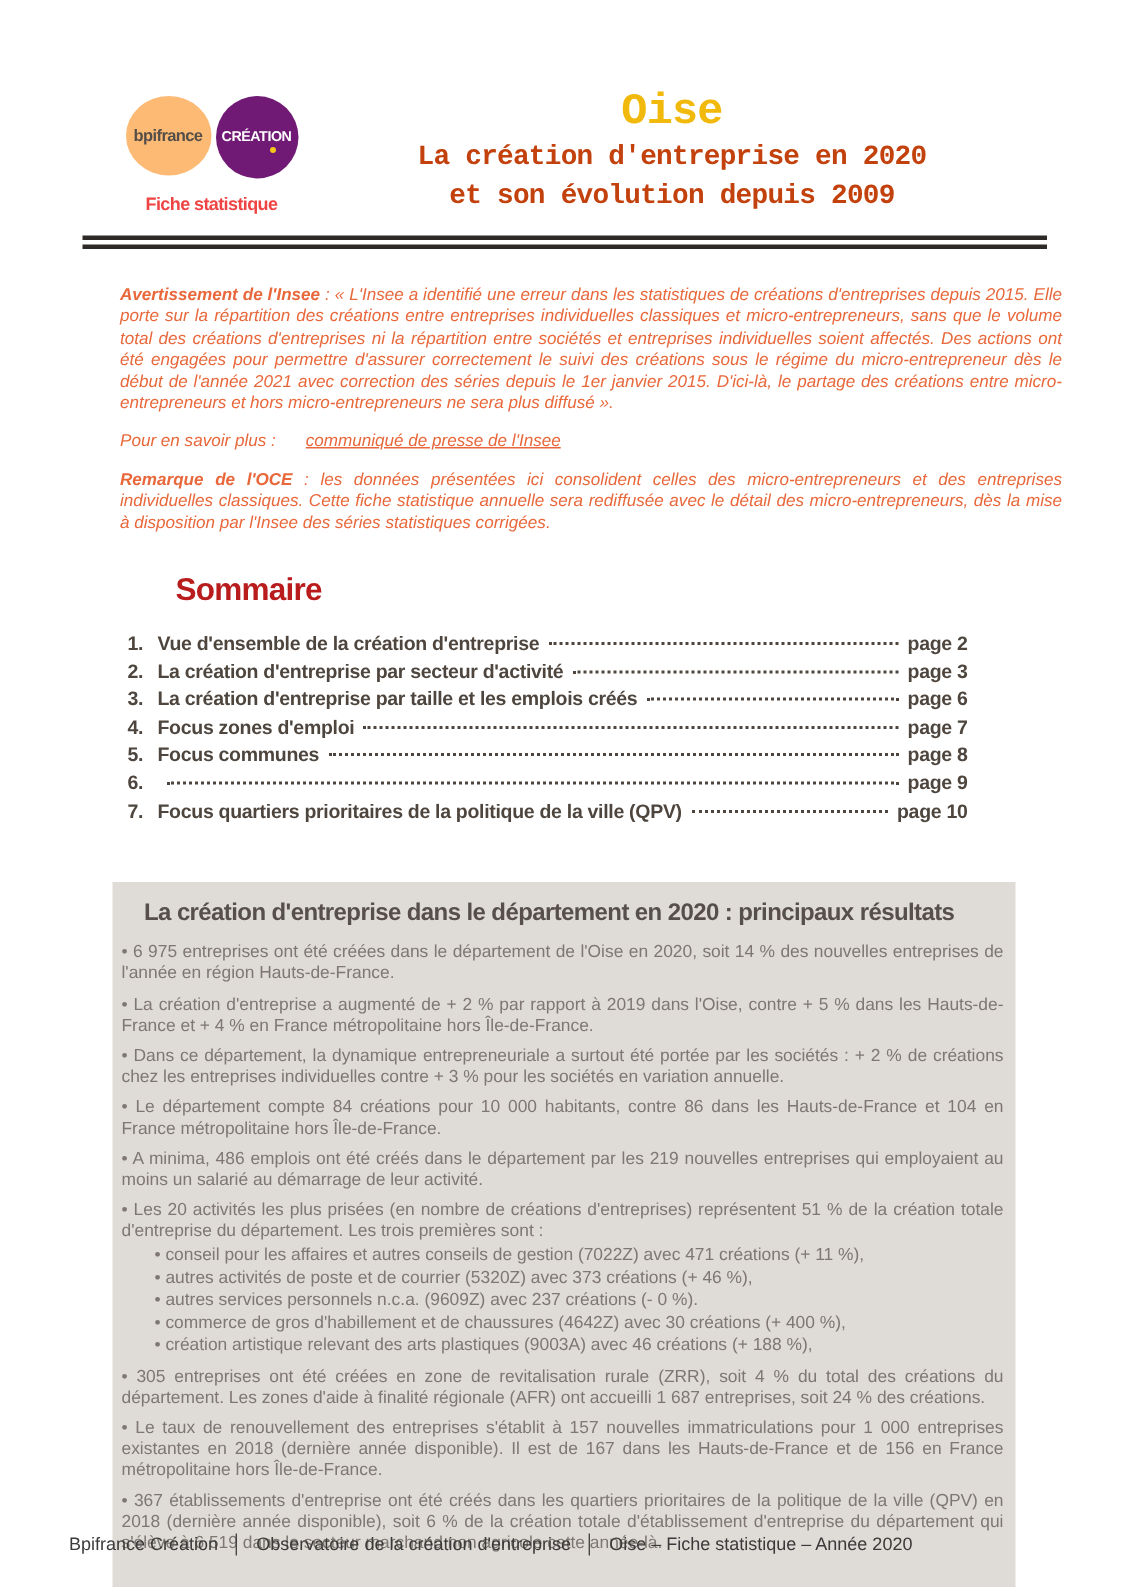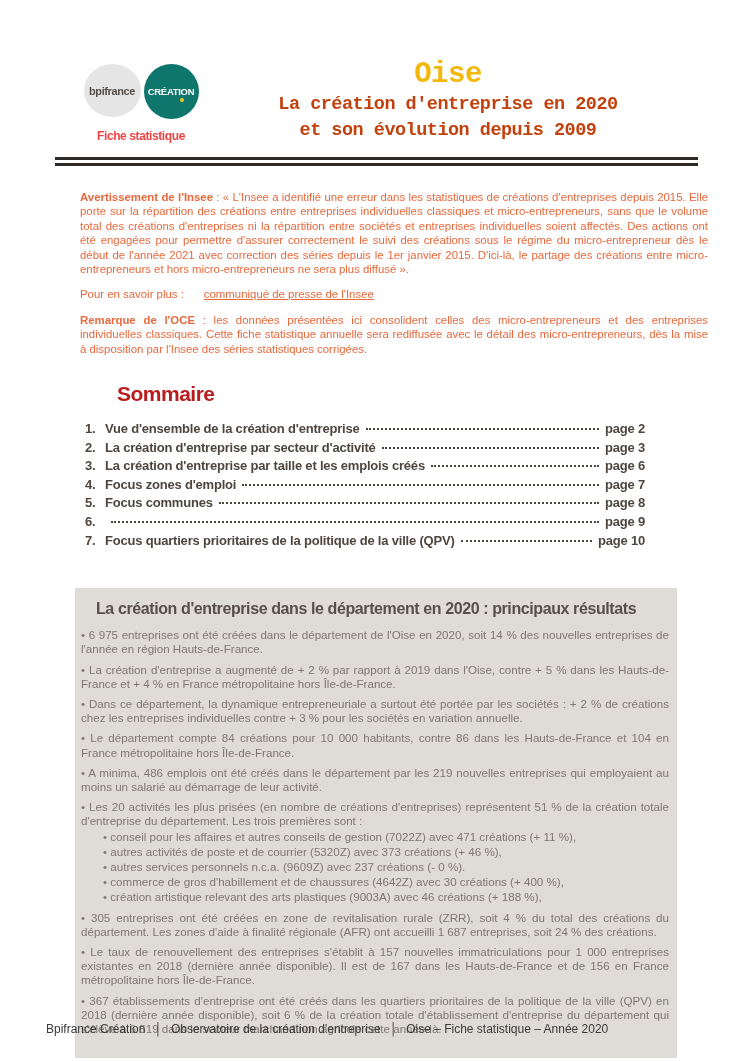--- a/index.html
+++ b/index.html
@@ -7,31 +7,31 @@
     width:750px;height:1061px;background:#ffffff;overflow:hidden;
     font-family:"Liberation Sans", sans-serif;position:relative;
   }
   .page{width:750px;height:1061px;position:relative;}
 
   
   .doc-header{display:flex;align-items:flex-start;padding-top:64px;}
   .logo-block{margin-left:66px;width:150px;flex:none;text-align:center;}
   .logo-circles{display:flex;justify-content:center;gap:3px;}
   .circle{border-radius:50%;display:flex;align-items:center;justify-content:center;font-weight:bold;}
-  .circle.yellow{width:57px;height:53px;background:#e5e5e5;color:#554E48;font-size:11px;letter-spacing:-0.4px;}
-  .circle.dark{width:55px;height:55px;background:#0f766e;color:#ffffff;font-size:9.5px;letter-spacing:-0.3px;position:relative;}
+  .circle.yellow{width:57px;height:53px;background:#fdba74;color:#554E48;font-size:11px;letter-spacing:-0.4px;}
+  .circle.dark{width:55px;height:55px;background:#701a75;color:#ffffff;font-size:9.5px;letter-spacing:-0.3px;position:relative;}
   .i-dot{position:absolute;left:36px;bottom:17px;width:4px;height:4px;border-radius:50%;background:#F2C71C;}
   .logo-tagline{margin-top:10px;font-weight:bold;font-size:12px;color:#ef4444;letter-spacing:-0.4px;}
   .title-block{flex:1;text-align:center;margin-right:70px;line-height:1;font-family:Liberation Mono, monospace;}
   .doc-title{font-size:29px;font-weight:bold;color:#F2B90D;letter-spacing:-0.5px;margin-top:-4px;}
   .doc-subtitle{font-size:18.5px;font-weight:bold;color:#c2410c;letter-spacing:-0.5px;margin-top:7px;}
   .double-rule{margin:14px 52px 0 55px;height:3px;border-top:3px solid #2d2a27;border-bottom:3px solid #2d2a27;}
 
   
-  .notices{margin:24px 42px 0 80px;color:#E8683B;font-size:11.4px;line-height:14.4px;}
+  .notices{margin:24px 42px 0 80px;color:#E8683B;font-style:italic;font-size:11.4px;line-height:14.4px;}
   .notices p{margin:0 0 11px 0;}
   .justify{text-align:justify;}
   .orange-link{color:#E8683B;text-decoration:underline;margin-left:20px;cursor:pointer;}
 
   
   .toc{margin:26px 105px 0 85px;color:#4E463E;}
   .toc h2{margin:0 0 14px 32px;font-size:21px;letter-spacing:-0.5px;color:#b91c1c;}
   .toc-row{display:flex;align-items:baseline;font-weight:bold;font-size:13px;line-height:18.6px;letter-spacing:-0.2px;}
   .toc-num{width:20px;flex:none;}
   .toc-label{white-space:nowrap;}

